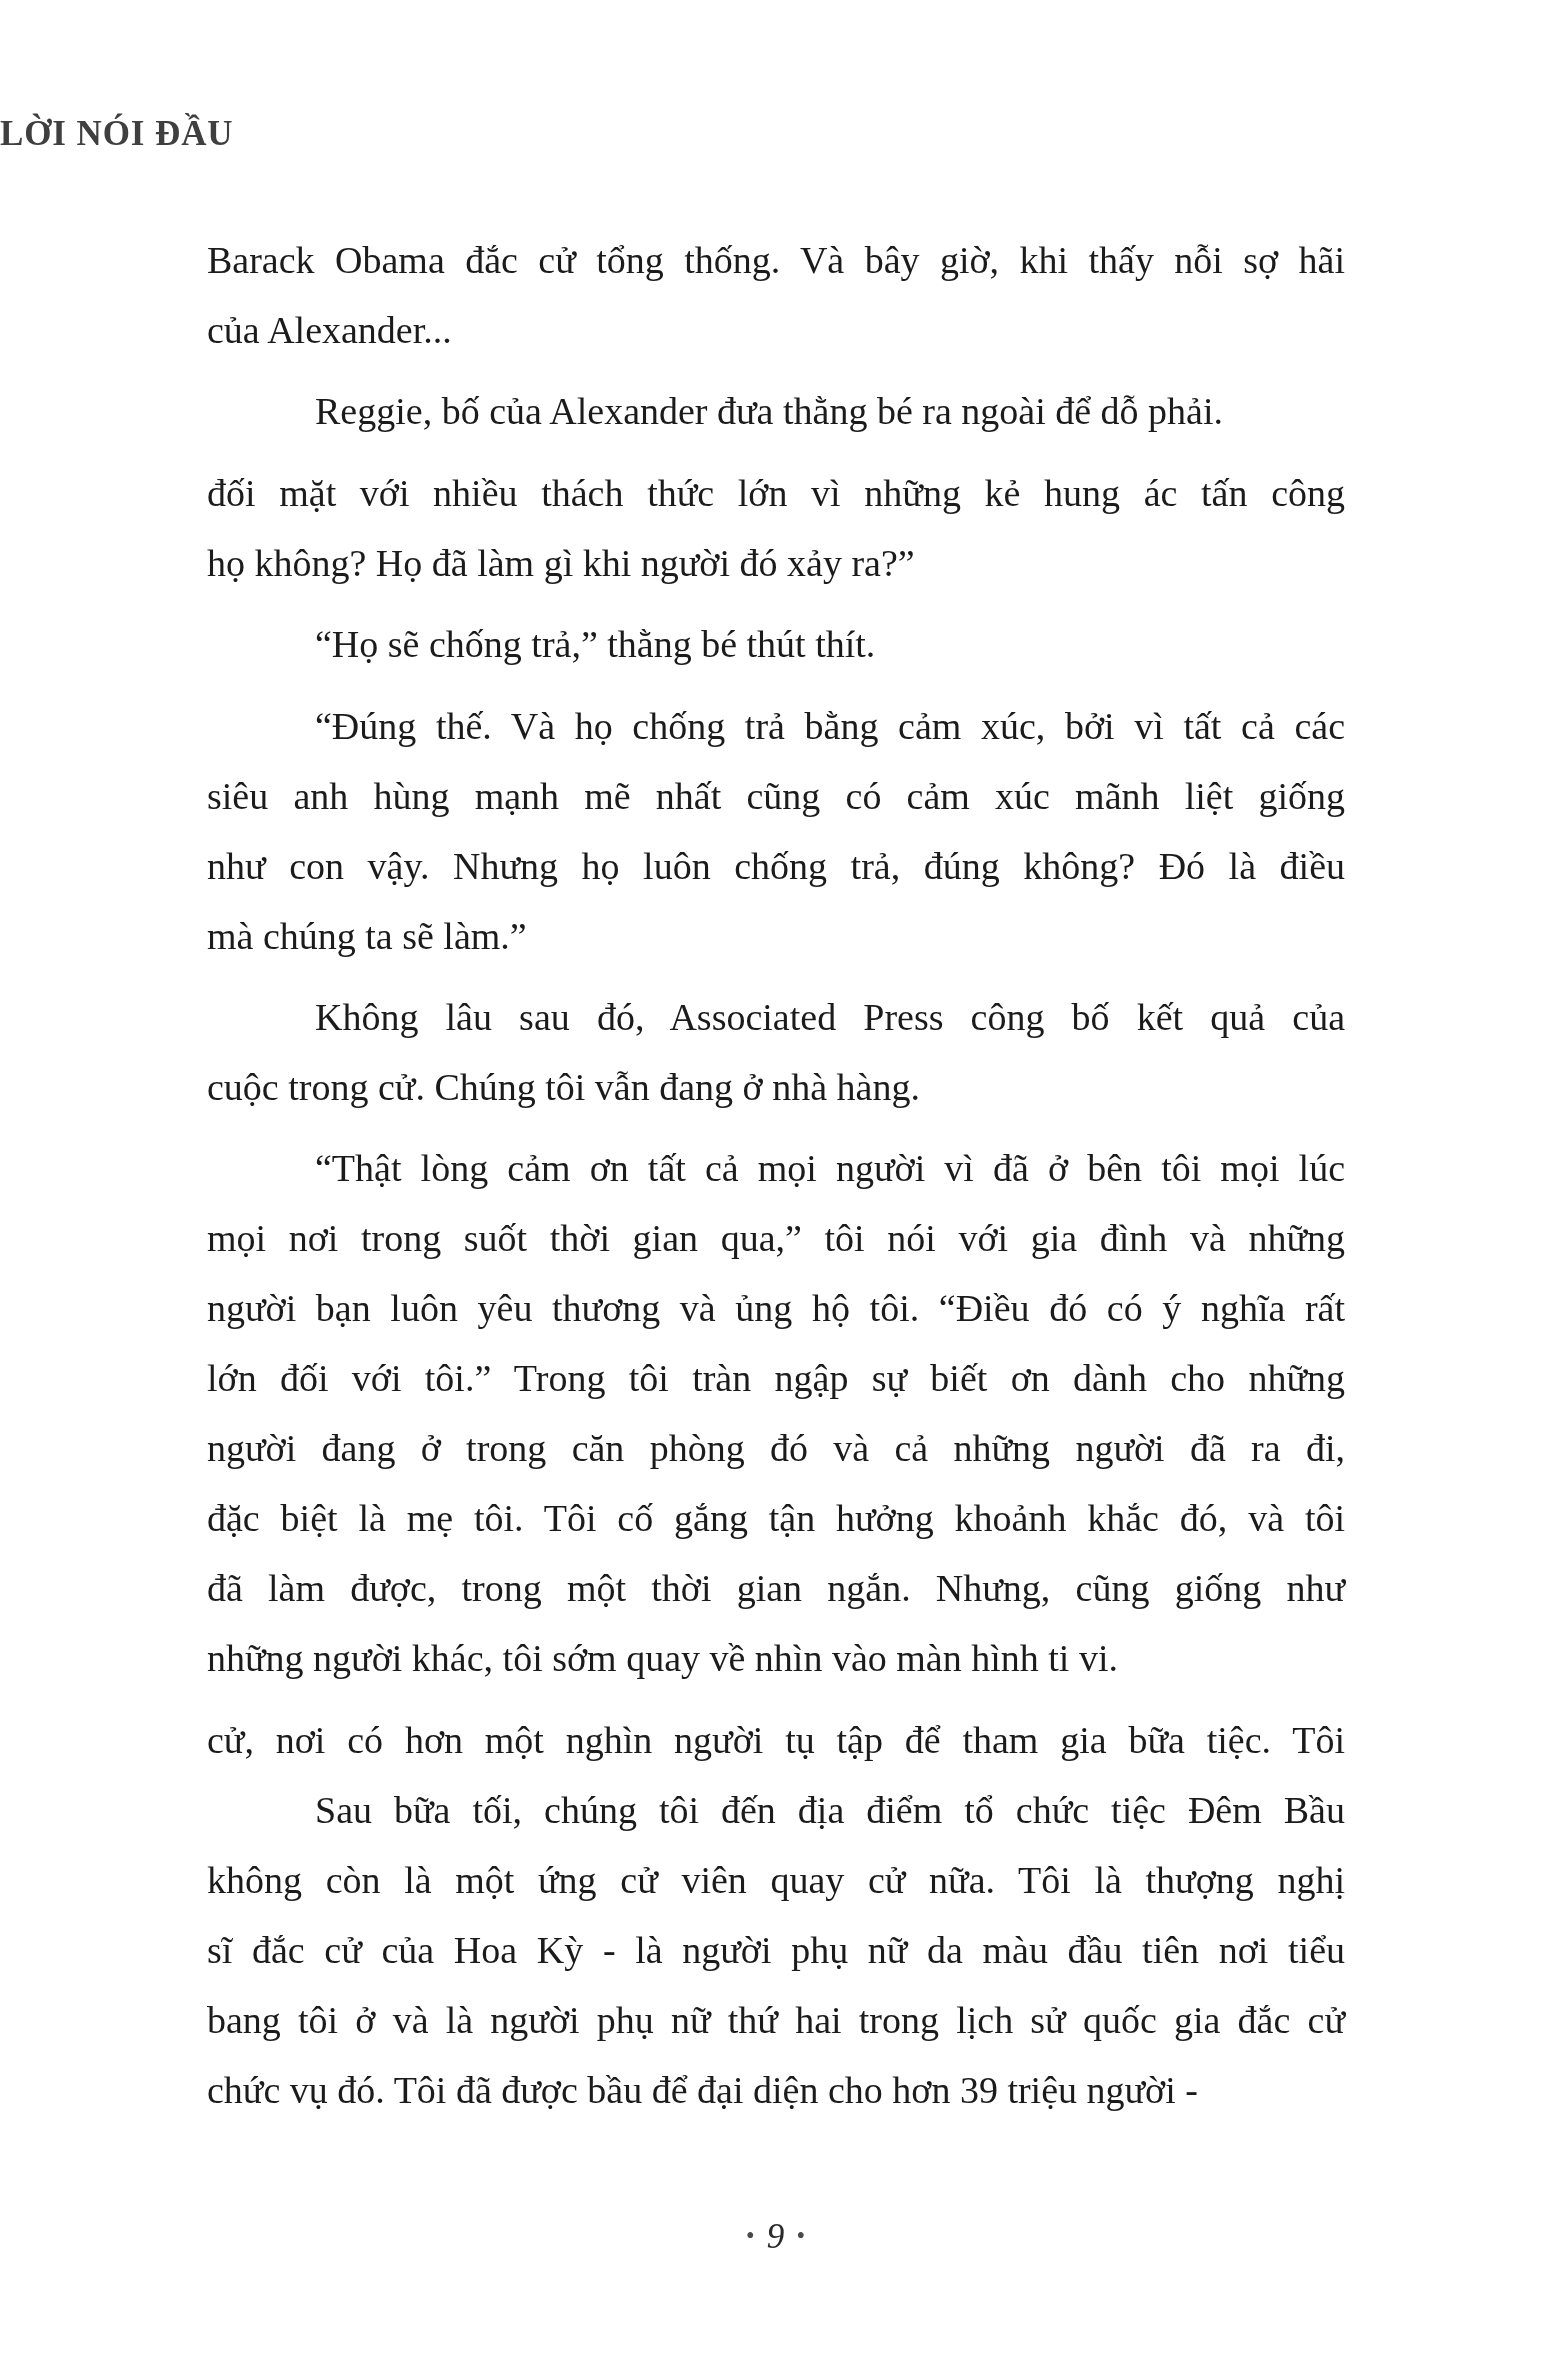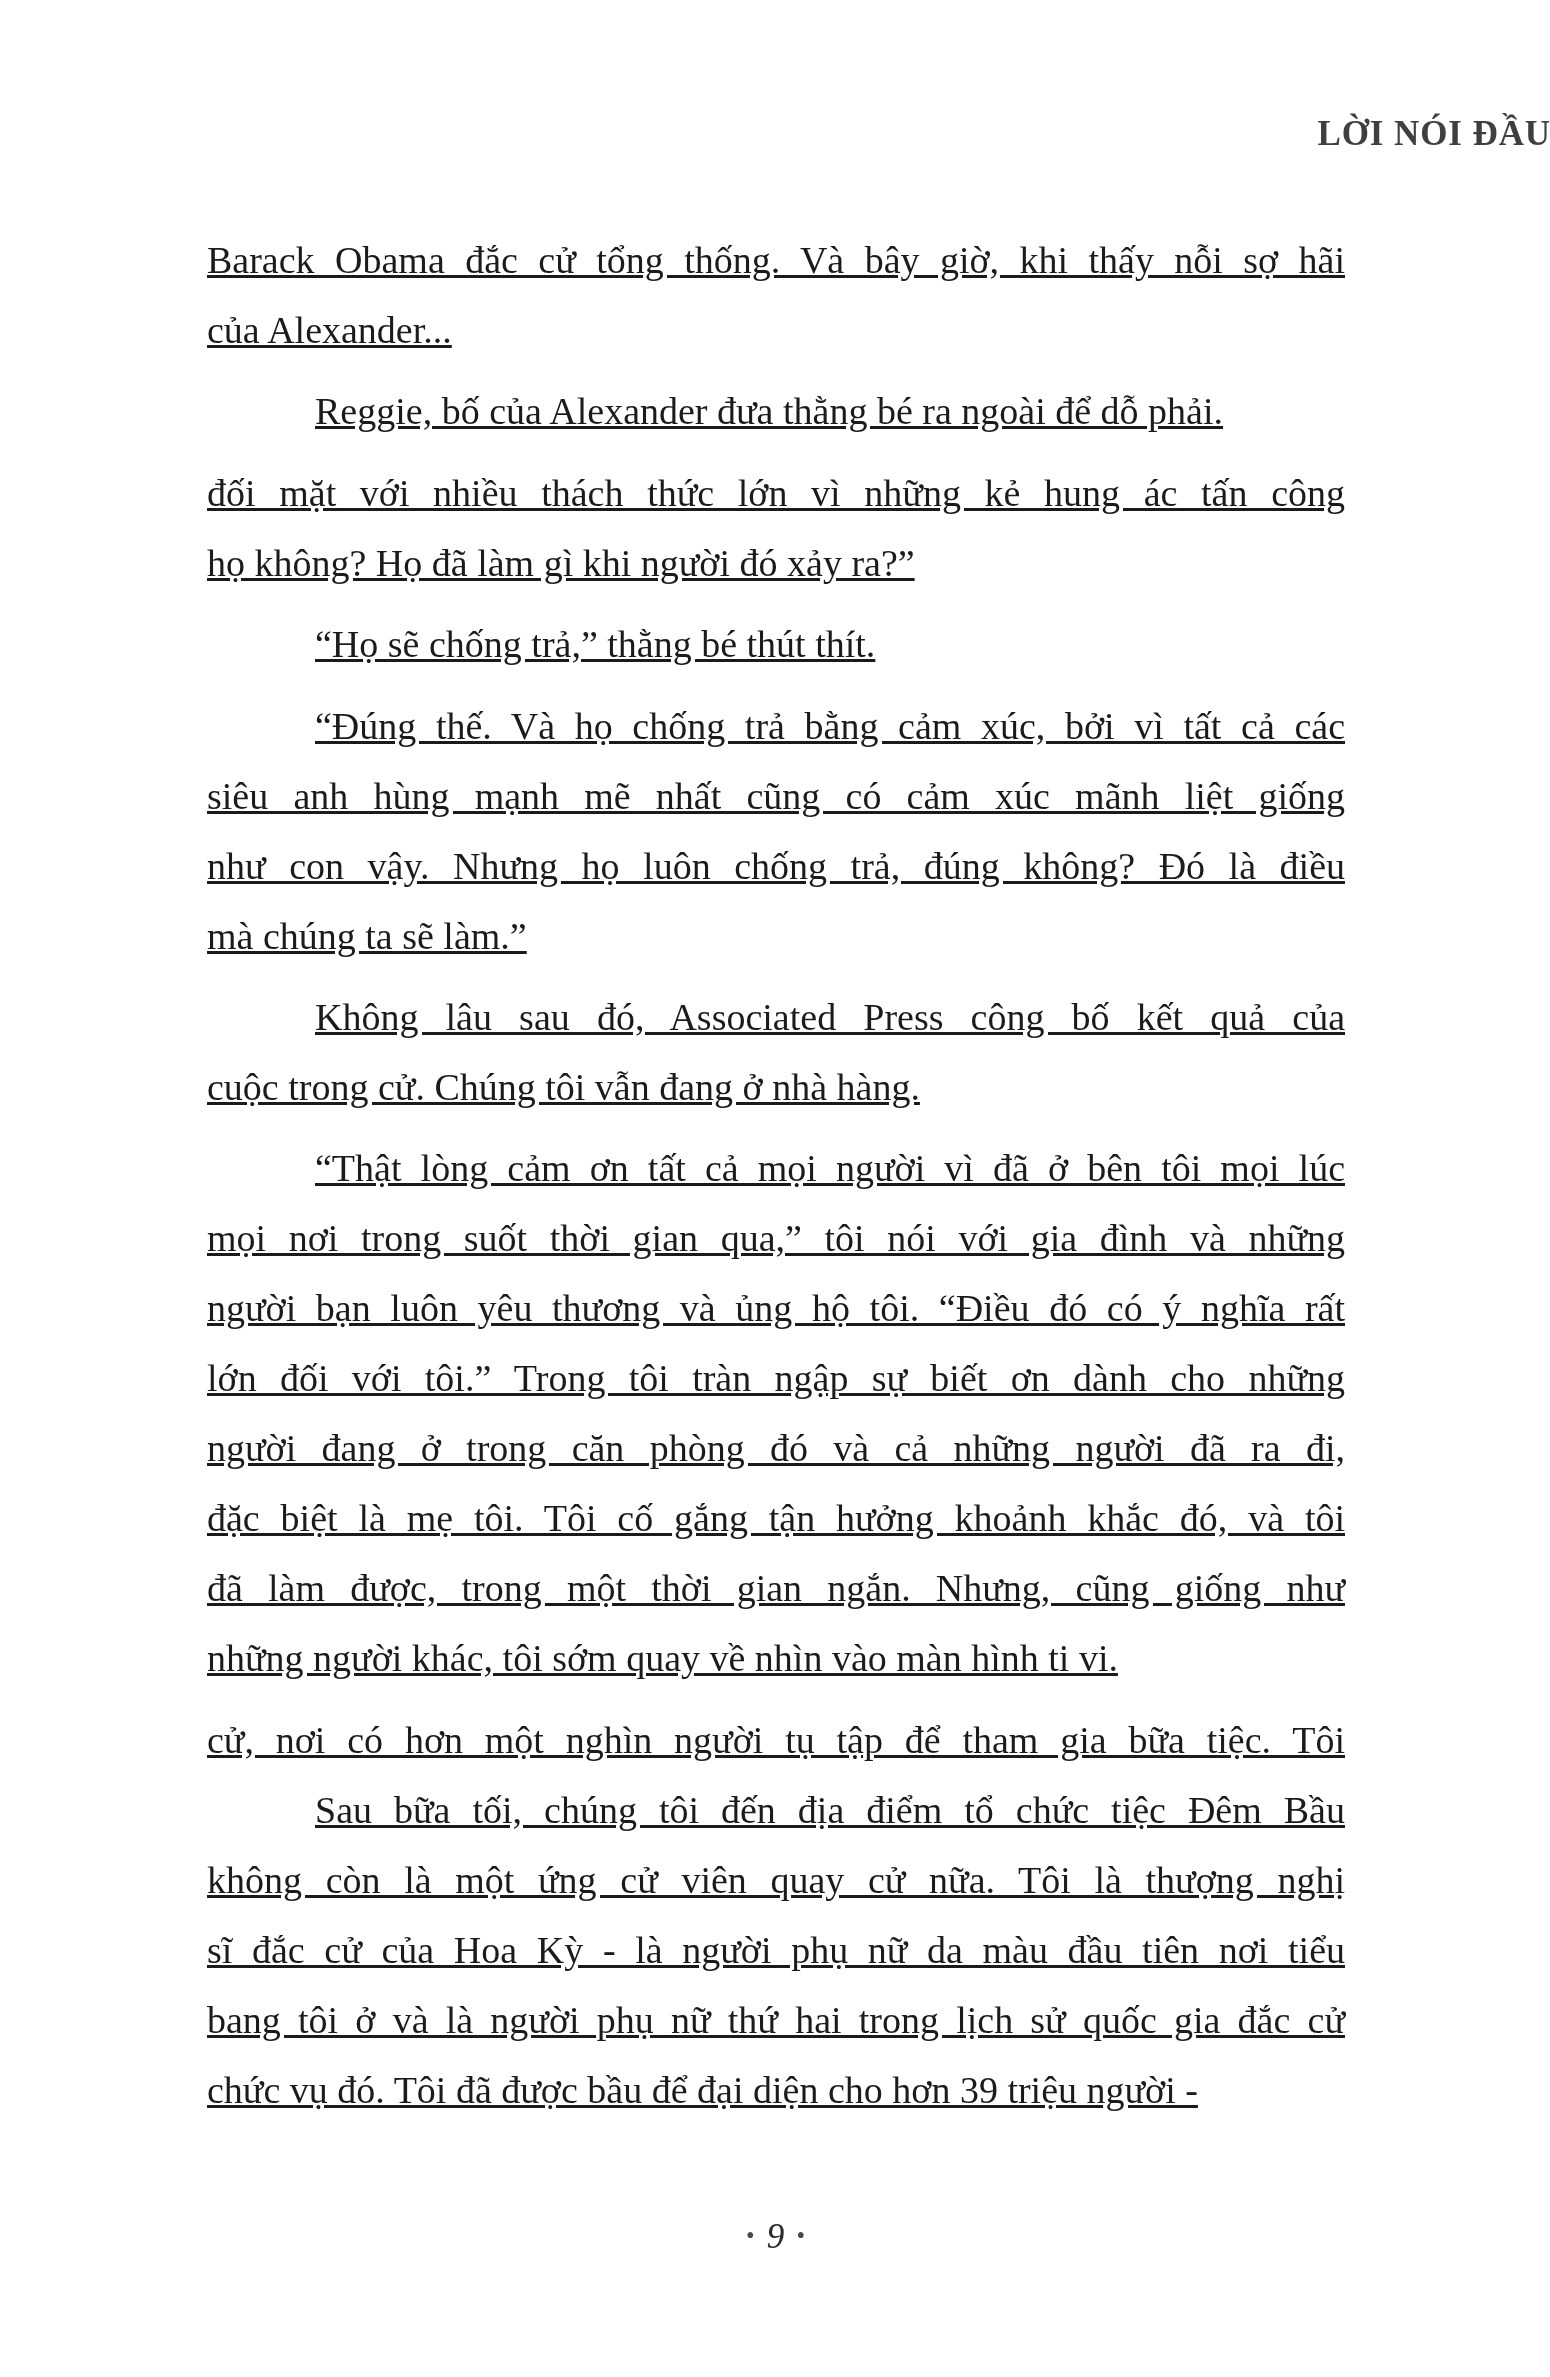--- a/index.html
+++ b/index.html
@@ -14,32 +14,32 @@
   .page{
     position:relative;
     width:1551px;height:2377px;
     background:var(--bg);
     font-family:"Liberation Serif","DejaVu Serif",serif;
     overflow:hidden;
   }
   .chapter-title{
     position:absolute;
     top:116px;left:0;width:100%;
-    text-align:right;
+    text-align:left;
     font-size:35px;line-height:35px;
     letter-spacing:0.9px;
     color:var(--header-text);
   }
   .text-block{
     position:absolute;
     top:225px;left:207px;width:1138px;
     font-size:38px;line-height:70px;
     color:var(--body-text);
   }
-  .para{margin-top:11.4px;text-decoration:underline;}
+  .para{margin-top:11.4px;}
   .para:first-child{margin-top:0;}
   .line{
     text-align:justify;
     text-align-last:justify;
     white-space:normal;
   }
   .line.last{text-align-last:left;}
   .line.indent{text-indent:108px;}
   .page-number{
     position:absolute;

